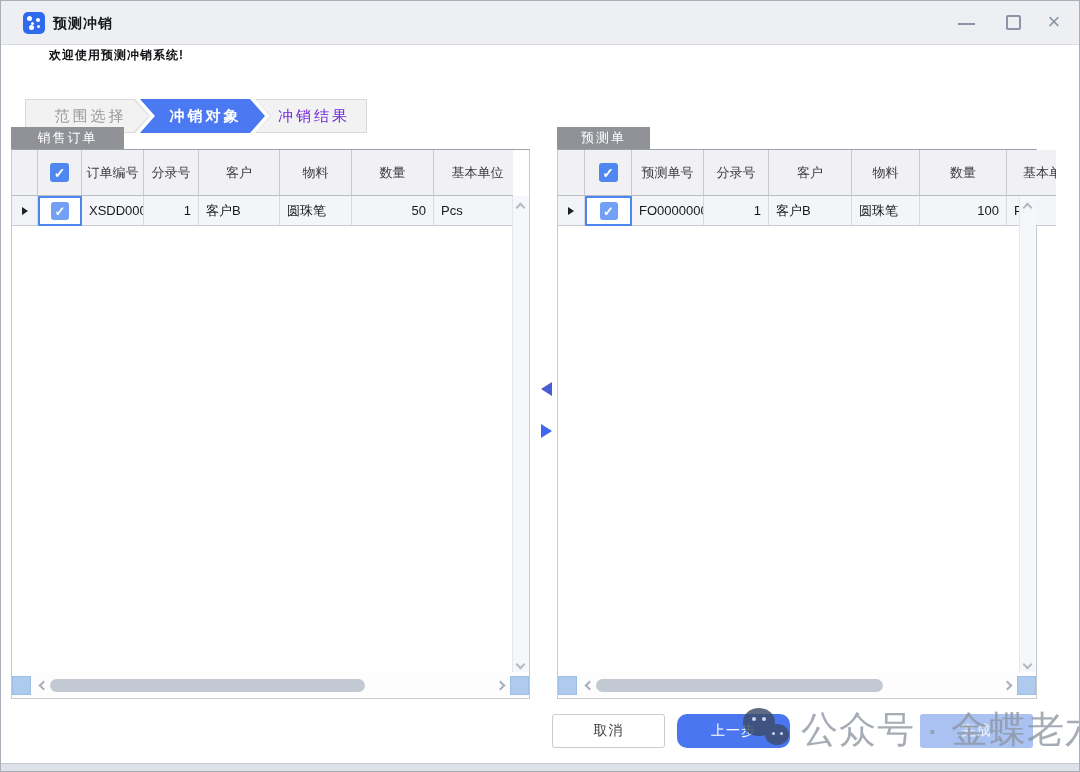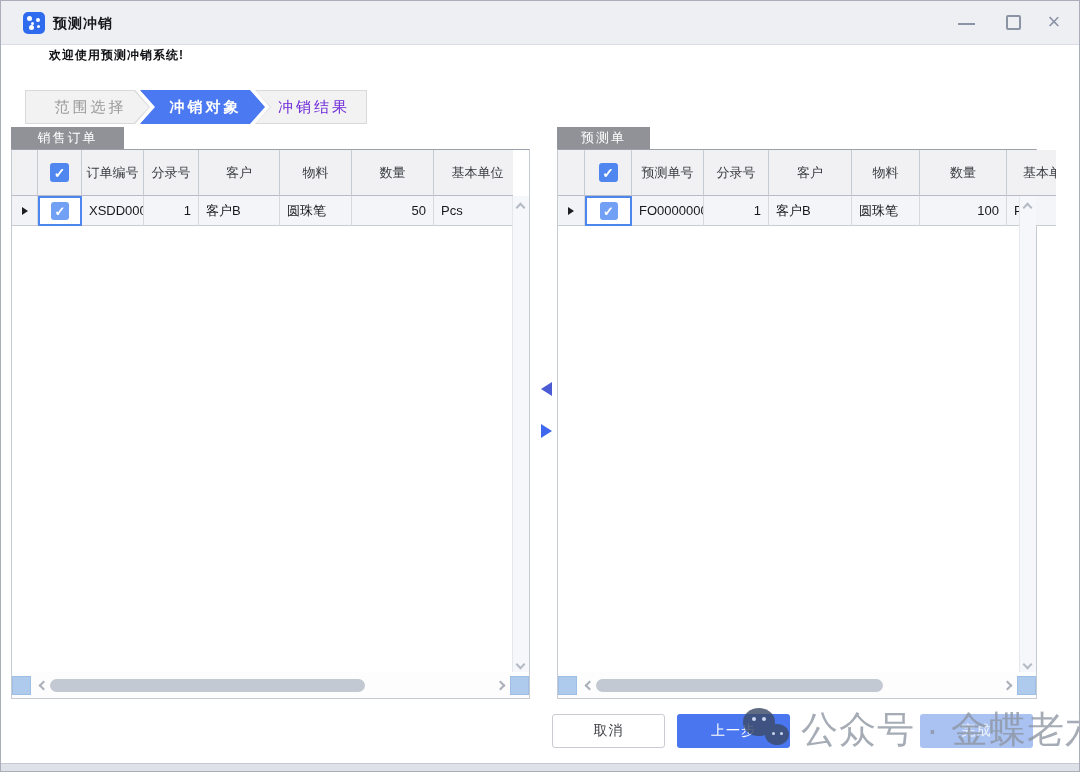--- a/index.html
+++ b/index.html
@@ -17,21 +17,21 @@
   .app-logo .d5 { width:3px; height:3px; left:14px; top:13px; }
   .win-title { position:absolute; left:52px; top:14px; font-size:14px; font-weight:700; color:#14161a; letter-spacing:1px; }
   .winbtn { position:absolute; top:12px; width:22px; height:20px; cursor:pointer; }
   .btn-min { left:955px; } .btn-max { left:1002px; } .btn-close { left:1042px; }
   .btn-min i { position:absolute; left:2px; top:10px; width:17px; height:2px; background:#8b93a5; }
   .btn-max i { position:absolute; left:3px; top:2px; width:15px; height:15px; border:2px solid #8b93a5; border-radius:2px; }
   .btn-close { font-size:22px; line-height:18px; text-align:center; color:#8b93a5; }
 
   
   .welcome { position:absolute; left:48px; top:46px; font-size:12px; font-weight:700; color:#101114; letter-spacing:1px; }
-  .step { position:absolute; top:89px; height:34px; }
+  .step { position:absolute; top:98px; height:34px; }
   .step .shape { position:absolute; inset:0; }
   .step .inner { position:absolute; inset:1px; display:flex; align-items:center; justify-content:center; font-size:15px; letter-spacing:3px; padding-left:6px; }
   .s1 { left:24px; width:125px; }
   .s1 .shape { background:#d9d9d9; clip-path:polygon(0 0, calc(100% - 15px) 0, 100% 50%, calc(100% - 15px) 100%, 0 100%); }
   .s1 .inner { background:#f2f2f2; clip-path:polygon(0 0, calc(100% - 15px) 0, 100% 50%, calc(100% - 15px) 100%, 0 100%); color:#9b9b9b; }
   .s2 { left:139px; width:125px; }
   .s2 .shape { background:#4b79f2; clip-path:polygon(0 0, calc(100% - 15px) 0, 100% 50%, calc(100% - 15px) 100%, 0 100%, 15px 50%); }
   .s2 .inner { background:#4b79f2; clip-path:polygon(0 0, calc(100% - 15px) 0, 100% 50%, calc(100% - 15px) 100%, 0 100%, 15px 50%); color:#fff; font-weight:700; }
   .s3 { left:254px; width:112px; }
   .s3 .shape { background:#d9d9d9; clip-path:polygon(0 0, 100% 0, 100% 100%, 0 100%, 15px 50%); }
@@ -74,21 +74,21 @@
   .hthumb-left { left:38px; width:315px; }
   .hthumb-right { left:38px; width:287px; }
 
   
   .move-left-icon { position:absolute; left:540px; top:381px; width:0; height:0; border-right:11px solid #4a5bd4; border-top:7px solid transparent; border-bottom:7px solid transparent; cursor:pointer; }
   .move-right-icon { position:absolute; left:540px; top:423px; width:0; height:0; border-left:11px solid #3f68ee; border-top:7px solid transparent; border-bottom:7px solid transparent; cursor:pointer; }
 
   
   .fbtn { position:absolute; top:713px; height:34px; border-radius:3px; font-size:14px; display:flex; align-items:center; justify-content:center; cursor:pointer; letter-spacing:1px; }
   .btn-cancel { left:551px; width:113px; background:#fff; border:1px solid #c9ccd2; color:#3c3e42; }
-  .btn-prev { left:676px; width:113px; background:#4a77f0; color:#fff; }
+  .btn-prev { left:676px; width:113px; background:#4a77f0; color:#fff;border-radius:10px; }
   .btn-writeoff { left:801px; width:112px; background:#4a77f0; color:#fff; }
   .btn-finish { left:919px; width:113px; background:#a9c2f1; color:#eef2fa; }
 
   
   .watermark { position:absolute; left:742px; top:704px; display:flex; align-items:center; z-index:10; pointer-events:none; }
   .wechat-icon { position:relative; width:52px; height:48px; opacity:.82; }
   .wc-big { position:absolute; left:0; top:2px; width:32px; height:28px; background:#3c4c6a; border-radius:50% 50% 48% 48%; }
   .wc-small { position:absolute; left:22px; top:18px; width:24px; height:21px; background:#3c4c6a; border-radius:50%; }
   .wc-dot { position:absolute; background:#e9ebf0; border-radius:50%; }
   .bd1 { width:4px; height:4px; left:9px; top:11px; } .bd2 { width:4px; height:4px; left:19px; top:11px; }

